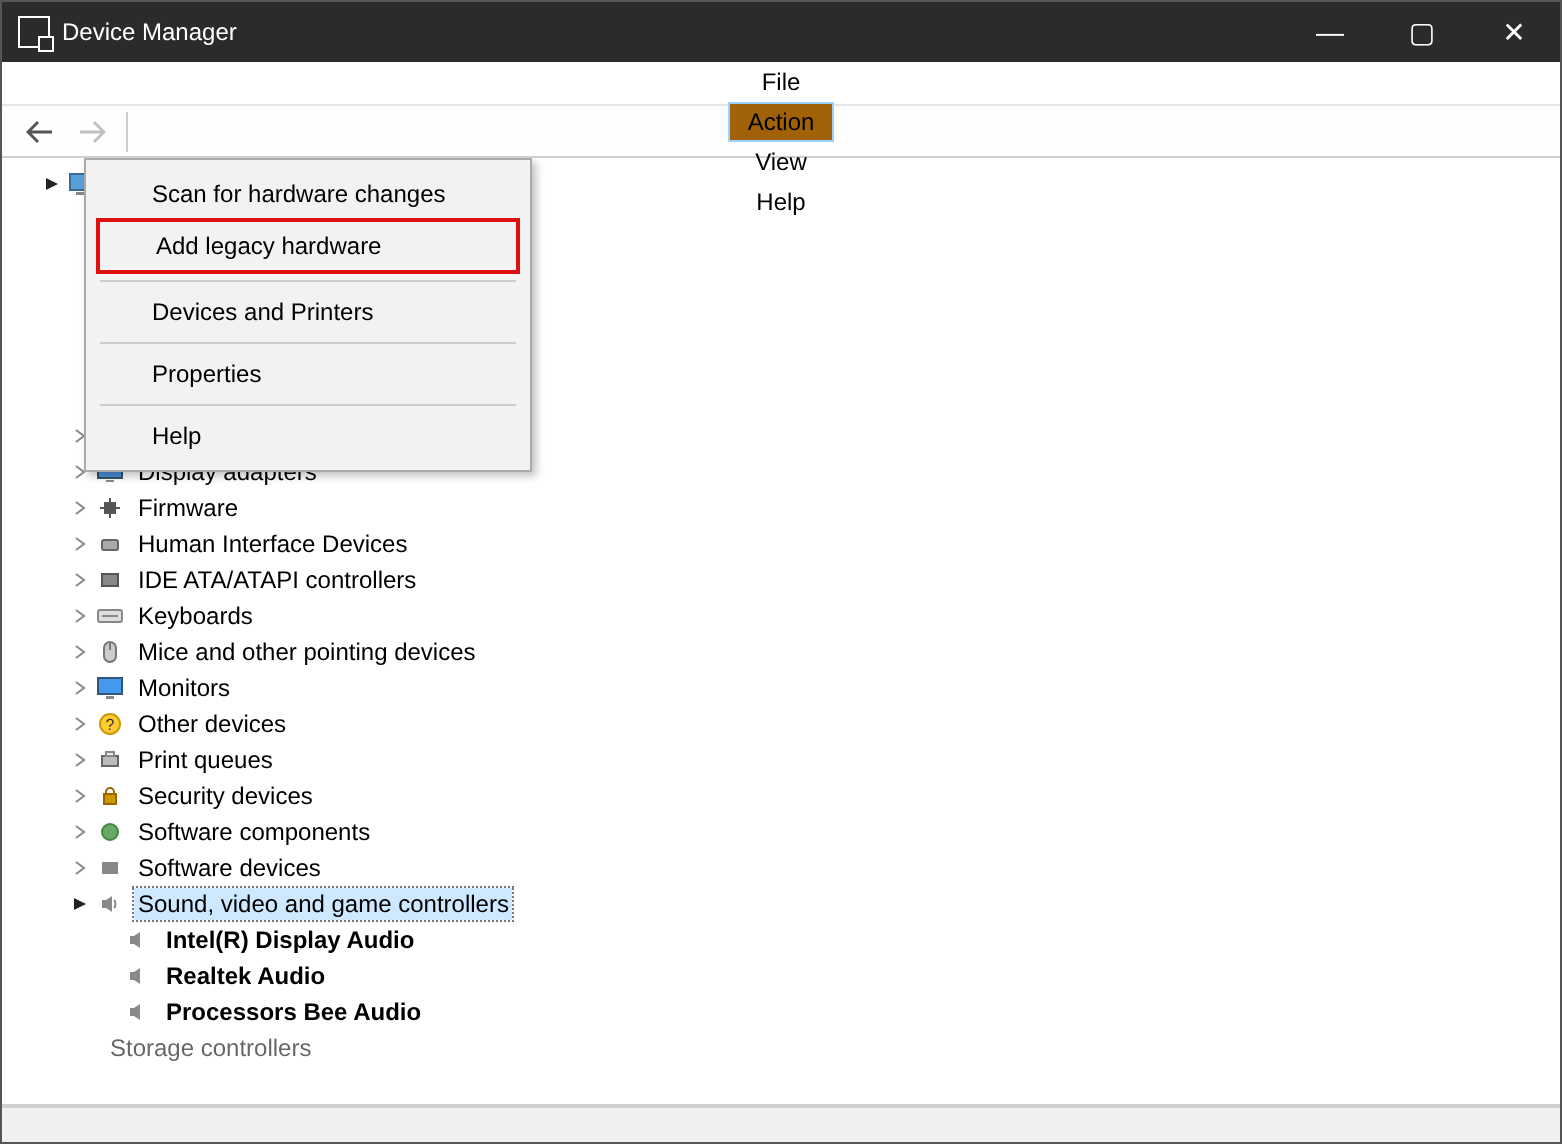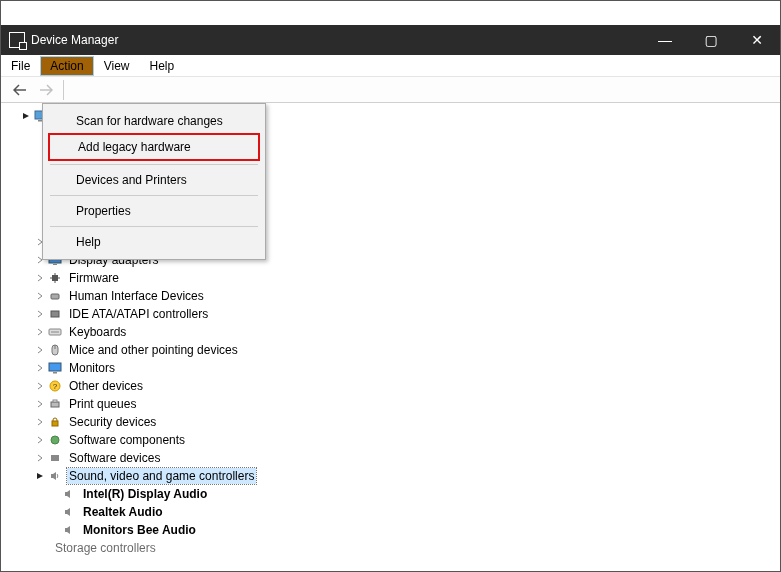--- a/index.html
+++ b/index.html
@@ -12,21 +12,20 @@
     overflow: hidden;
     border: 1px solid #555;
   }
   .titlebar {
     background: #2b2b2b;
     color: #fff;
     height: 30px;
     display: flex;
     align-items: center;
     padding-left: 8px;
-    margin-top: 24px;
   }
   .titlebar .app-icon {
     width: 16px; height: 16px;
     margin-right: 6px;
     display: inline-block;
     border: 1px solid #fff;
     position: relative;
   }
   .titlebar .app-icon::after {
     content:"";
@@ -42,20 +41,21 @@
     width: 46px; height: 30px;
     display:flex; align-items:center; justify-content:center;
     color:#fff; font-size:14px;
   }
   .menubar {
     display:flex; align-items:center;
     height:22px;
     background:#fff;
     border-bottom:1px solid #e5e5e5;
     font-size:12px;
+    flex-direction:column;
   }
   .menubar .menu-item {
     padding: 3px 10px;
   }
   .menubar .menu-item.active {
     background:#a16207;
     border:1px solid #99d1ff;
     padding:2px 9px;
   }
   .toolbar {
@@ -458,21 +458,21 @@
           </svg>
         </span>
       <span class="label">Realtek Audio</span>
     </div>
     <div class="treerow indent2">
       <span class="node-icon">
           <svg width="12" height="12" viewBox="0 0 12 12">
             <path d="M2 4h2l3-2v8l-3-2H2z" fill="#888"></path>
           </svg>
         </span>
-      <span class="label">Monitors Bee Audio</span>
+      <span class="label">Processors Bee Audio</span>
     </div>
     <div class="treerow indent1" style="opacity:.6">
 
       <span class="node-icon"></span>
       <span class="label">Storage controllers</span>
     </div>
   </div>
 </div>
 
 <div class="statusbar"></div>

